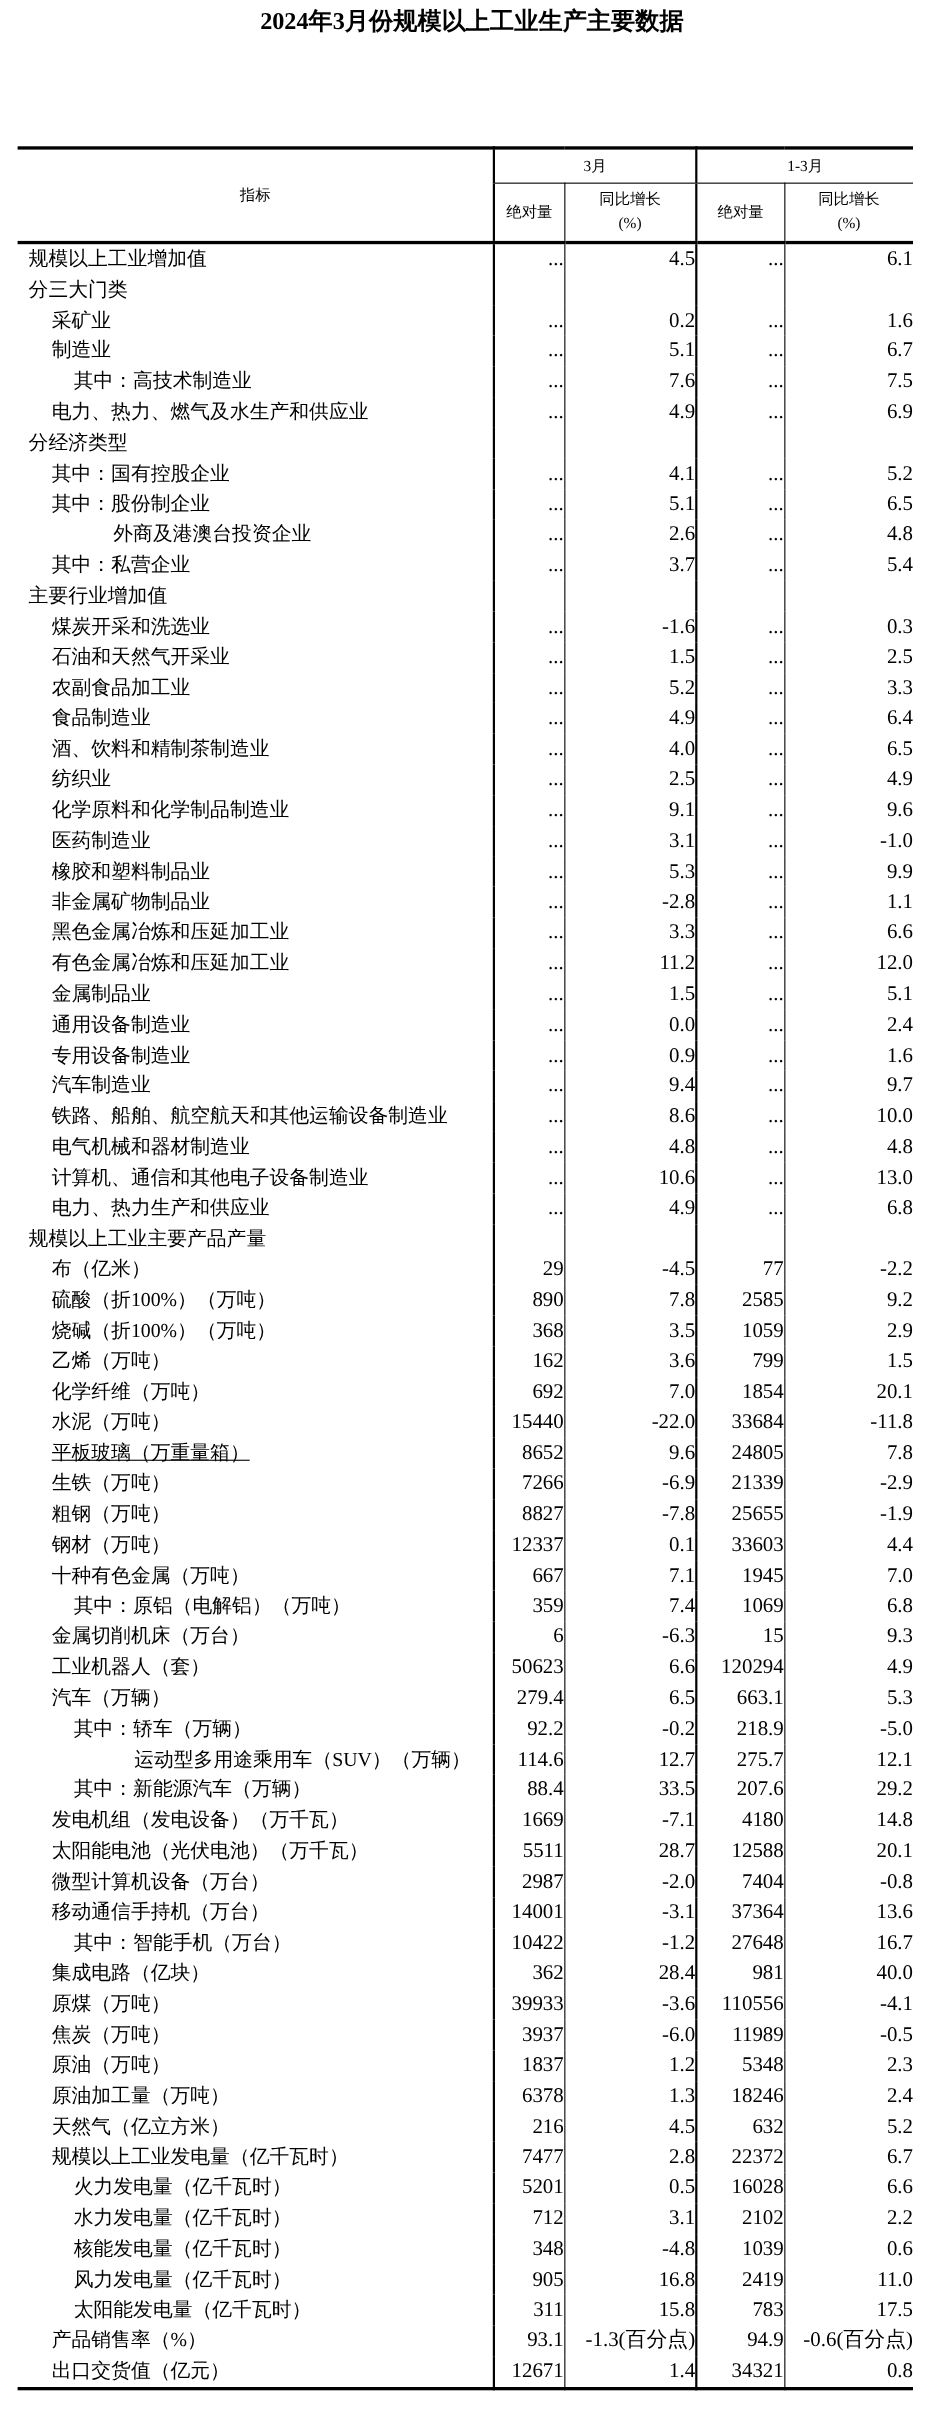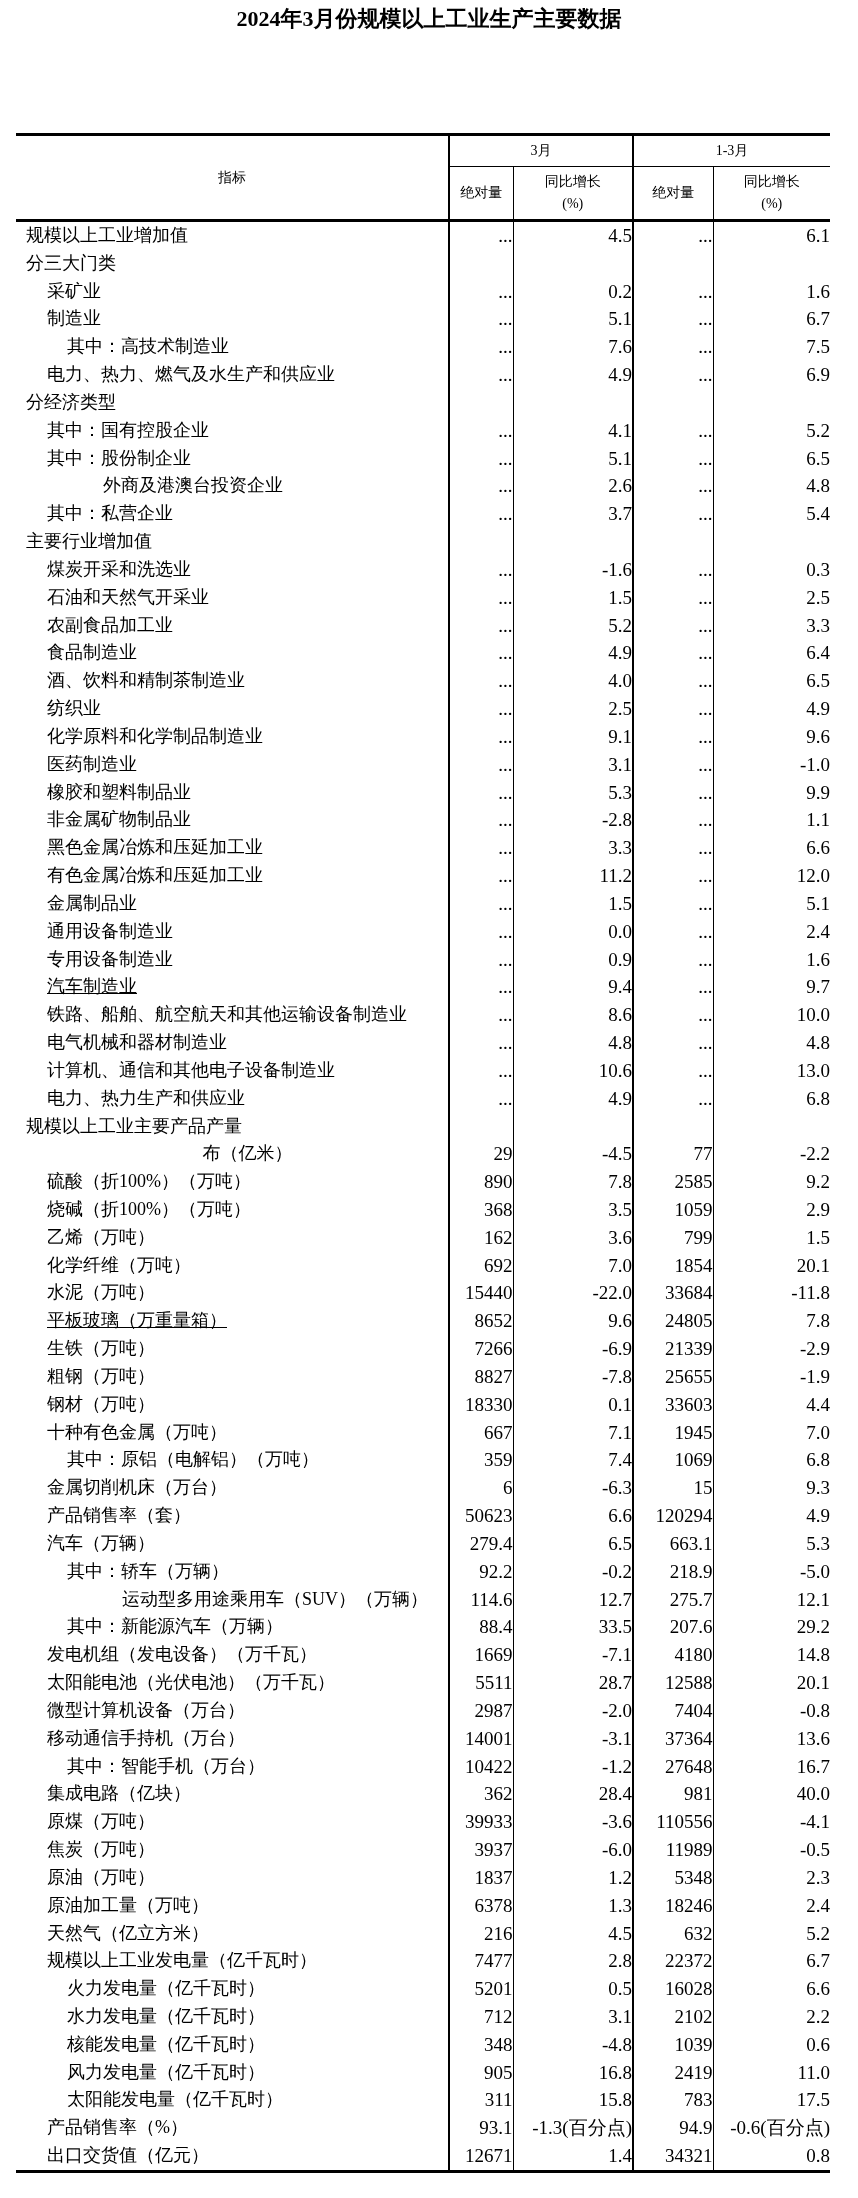--- a/index.html
+++ b/index.html
@@ -284,21 +284,21 @@
         <td class="n y2">2.4</td>
       </tr>
       <tr>
         <td class="lbl" style="padding-left: 31px;">专用设备制造业</td>
         <td class="n a1">...</td>
         <td class="n y1">0.9</td>
         <td class="n a2">...</td>
         <td class="n y2">1.6</td>
       </tr>
       <tr>
-        <td class="lbl" style="padding-left: 31px; text-decoration: underline;">汽车制造业</td>
+        <td class="lbl" style="padding-left: 31px;">汽车制造业</td>
         <td class="n a1">...</td>
         <td class="n y1">9.4</td>
         <td class="n a2">...</td>
         <td class="n y2">9.7</td>
       </tr>
       <tr>
         <td class="lbl" style="padding-left: 31px;">铁路、船舶、航空航天和其他运输设备制造业</td>
         <td class="n a1">...</td>
         <td class="n y1">8.6</td>
         <td class="n a2">...</td>
@@ -326,21 +326,21 @@
         <td class="n y2">6.8</td>
       </tr>
       <tr>
         <td class="lbl" style="padding-left: 10px;">规模以上工业主要产品产量</td>
         <td class="n a1"></td>
         <td class="n y1"></td>
         <td class="n a2"></td>
         <td class="n y2"></td>
       </tr>
       <tr>
-        <td class="lbl" style="padding-left: 31px; text-align: center;">布（亿米）</td>
+        <td class="lbl" style="padding-left: 31px;">布（亿米）</td>
         <td class="n a1">29</td>
         <td class="n y1">-4.5</td>
         <td class="n a2">77</td>
         <td class="n y2">-2.2</td>
       </tr>
       <tr>
         <td class="lbl" style="padding-left: 31px;">硫酸（折100%）（万吨）</td>
         <td class="n a1">890</td>
         <td class="n y1">7.8</td>
         <td class="n a2">2585</td>
@@ -390,21 +390,21 @@
       </tr>
       <tr>
         <td class="lbl" style="padding-left: 31px;">粗钢（万吨）</td>
         <td class="n a1">8827</td>
         <td class="n y1">-7.8</td>
         <td class="n a2">25655</td>
         <td class="n y2">-1.9</td>
       </tr>
       <tr>
         <td class="lbl" style="padding-left: 31px;">钢材（万吨）</td>
-        <td class="n a1">18330</td>
+        <td class="n a1">12337</td>
         <td class="n y1">0.1</td>
         <td class="n a2">33603</td>
         <td class="n y2">4.4</td>
       </tr>
       <tr>
         <td class="lbl" style="padding-left: 31px;">十种有色金属（万吨）</td>
         <td class="n a1">667</td>
         <td class="n y1">7.1</td>
         <td class="n a2">1945</td>
         <td class="n y2">7.0</td>
@@ -417,21 +417,21 @@
         <td class="n y2">6.8</td>
       </tr>
       <tr>
         <td class="lbl" style="padding-left: 31px;">金属切削机床（万台）</td>
         <td class="n a1">6</td>
         <td class="n y1">-6.3</td>
         <td class="n a2">15</td>
         <td class="n y2">9.3</td>
       </tr>
       <tr>
-        <td class="lbl" style="padding-left: 31px;">产品销售率（套）</td>
+        <td class="lbl" style="padding-left: 31px;">工业机器人（套）</td>
         <td class="n a1">50623</td>
         <td class="n y1">6.6</td>
         <td class="n a2">120294</td>
         <td class="n y2">4.9</td>
       </tr>
       <tr>
         <td class="lbl" style="padding-left: 31px;">汽车（万辆）</td>
         <td class="n a1">279.4</td>
         <td class="n y1">6.5</td>
         <td class="n a2">663.1</td>

